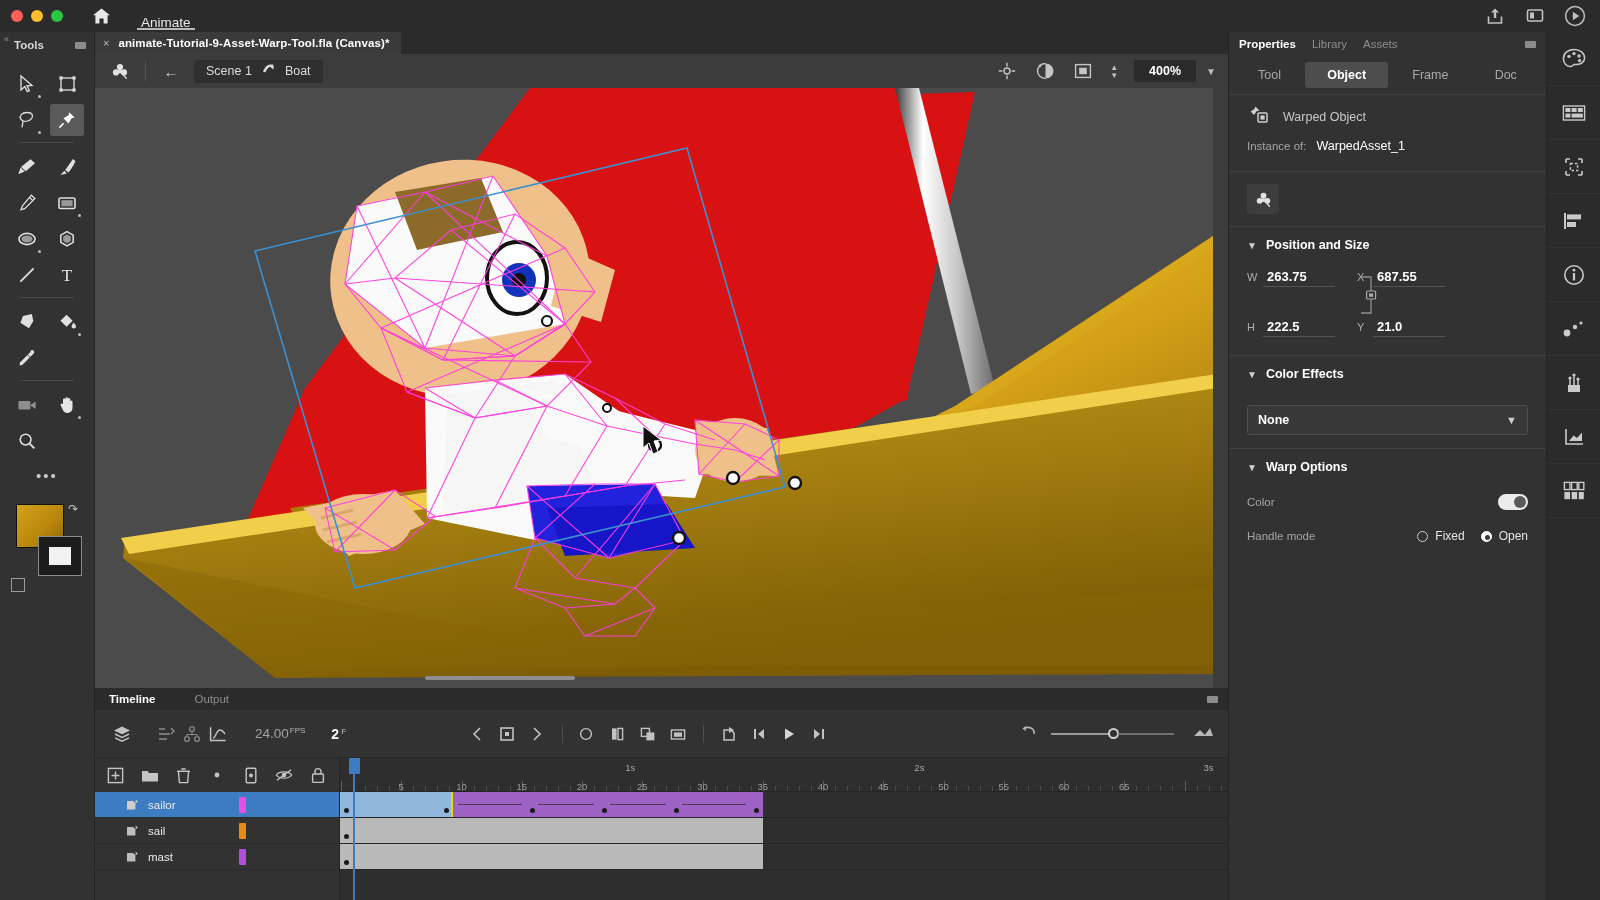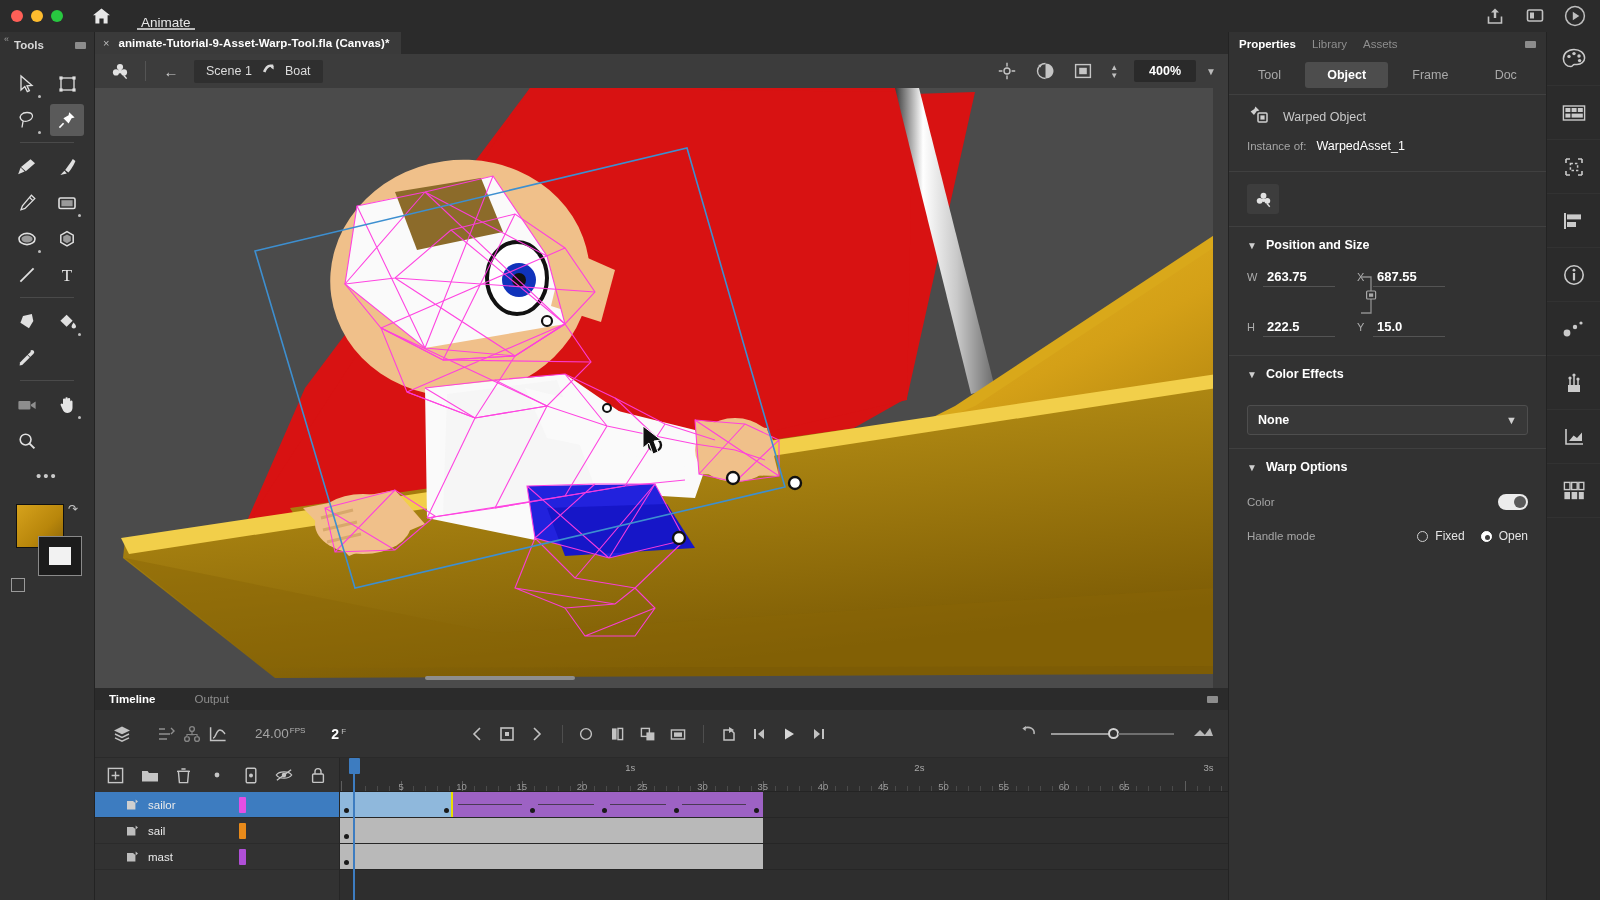--- a/index.html
+++ b/index.html
@@ -1019,21 +1019,21 @@
           <rect x="7.6" y="20" width="9" height="8" rx="1" fill="none" stroke="#a8a8a8" stroke-width="1.2"></rect>
           <rect x="10" y="22.4" width="4.2" height="3.4" fill="#a8a8a8"></rect>
         </svg>
     </div>
     <div class="ps-field" style="left:18px; top:56px;">
       <span class="k">H</span>
       <span class="v">222.5</span>
     </div>
     <div class="ps-field" style="left:128px; top:56px;">
       <span class="k">Y</span>
-      <span class="v">15.0</span>
+      <span class="v">21.0</span>
     </div>
   </div>
   <div class="sec-div"></div>
 
   <div class="sec-hdr">
     <span class="car">▼</span>
     <span class="tt">Color Effects</span>
   </div>
   <div id="coloreffects-row">
     <div id="ce-select">

